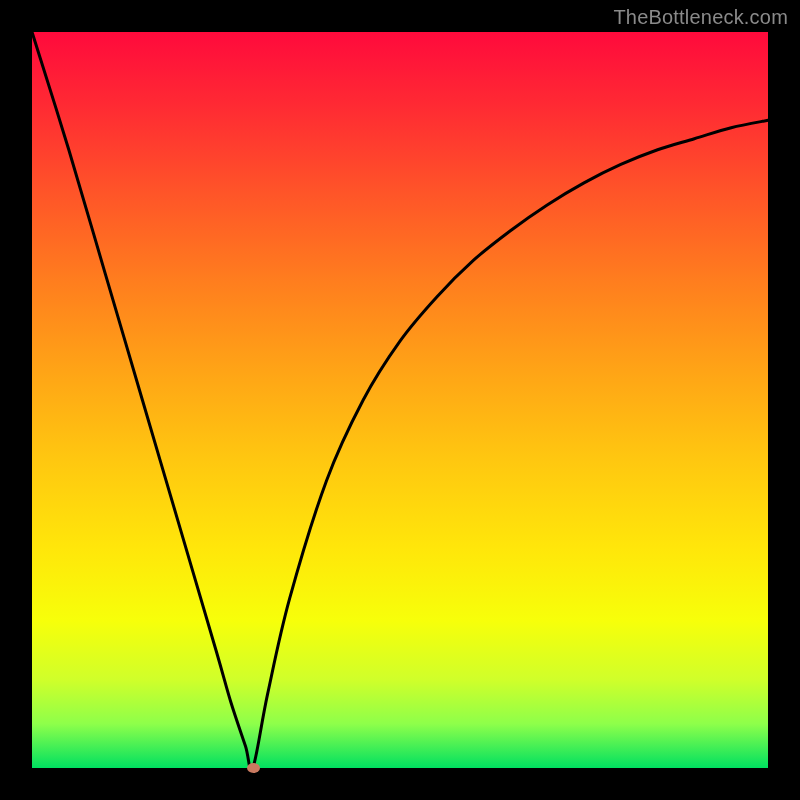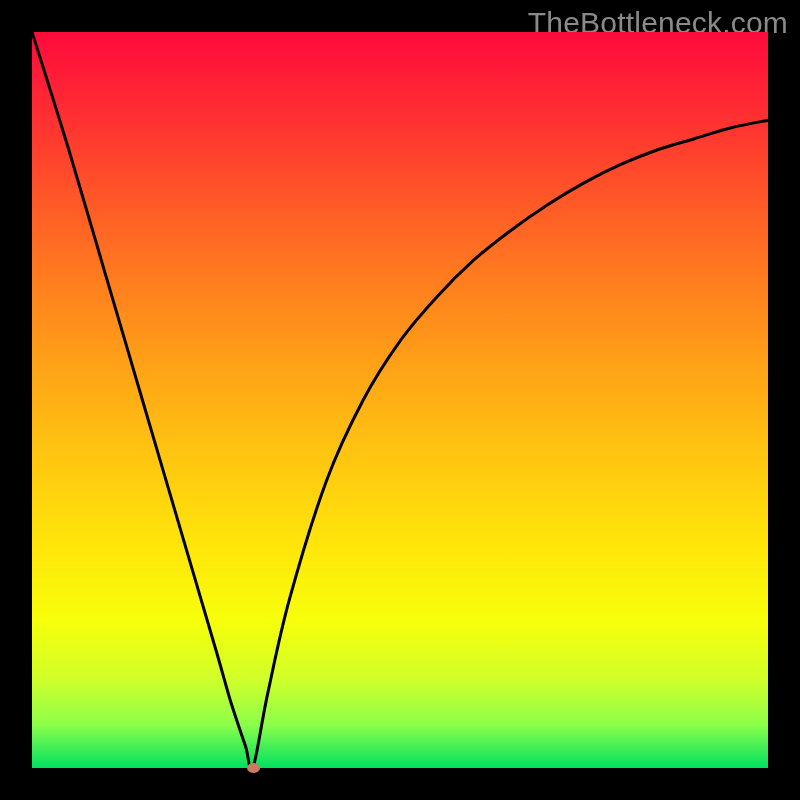--- a/index.html
+++ b/index.html
@@ -38,21 +38,21 @@
       #d0ff2a 88%,
       #8eff4a 94%,
       #00e060 100%
     );
   }
   .watermark {
     position: absolute;
     top: 6px;
     right: 12px;
     font-family: Arial, Helvetica, sans-serif;
-    font-size: 30px;
+    font-size: 20px;
     color: #8a8a8a;
     letter-spacing: 0.2px;
     user-select: none;
   }
   svg.curve {
     position: absolute;
     top: 0;
     left: 0;
     width: 736px;
     height: 736px;

